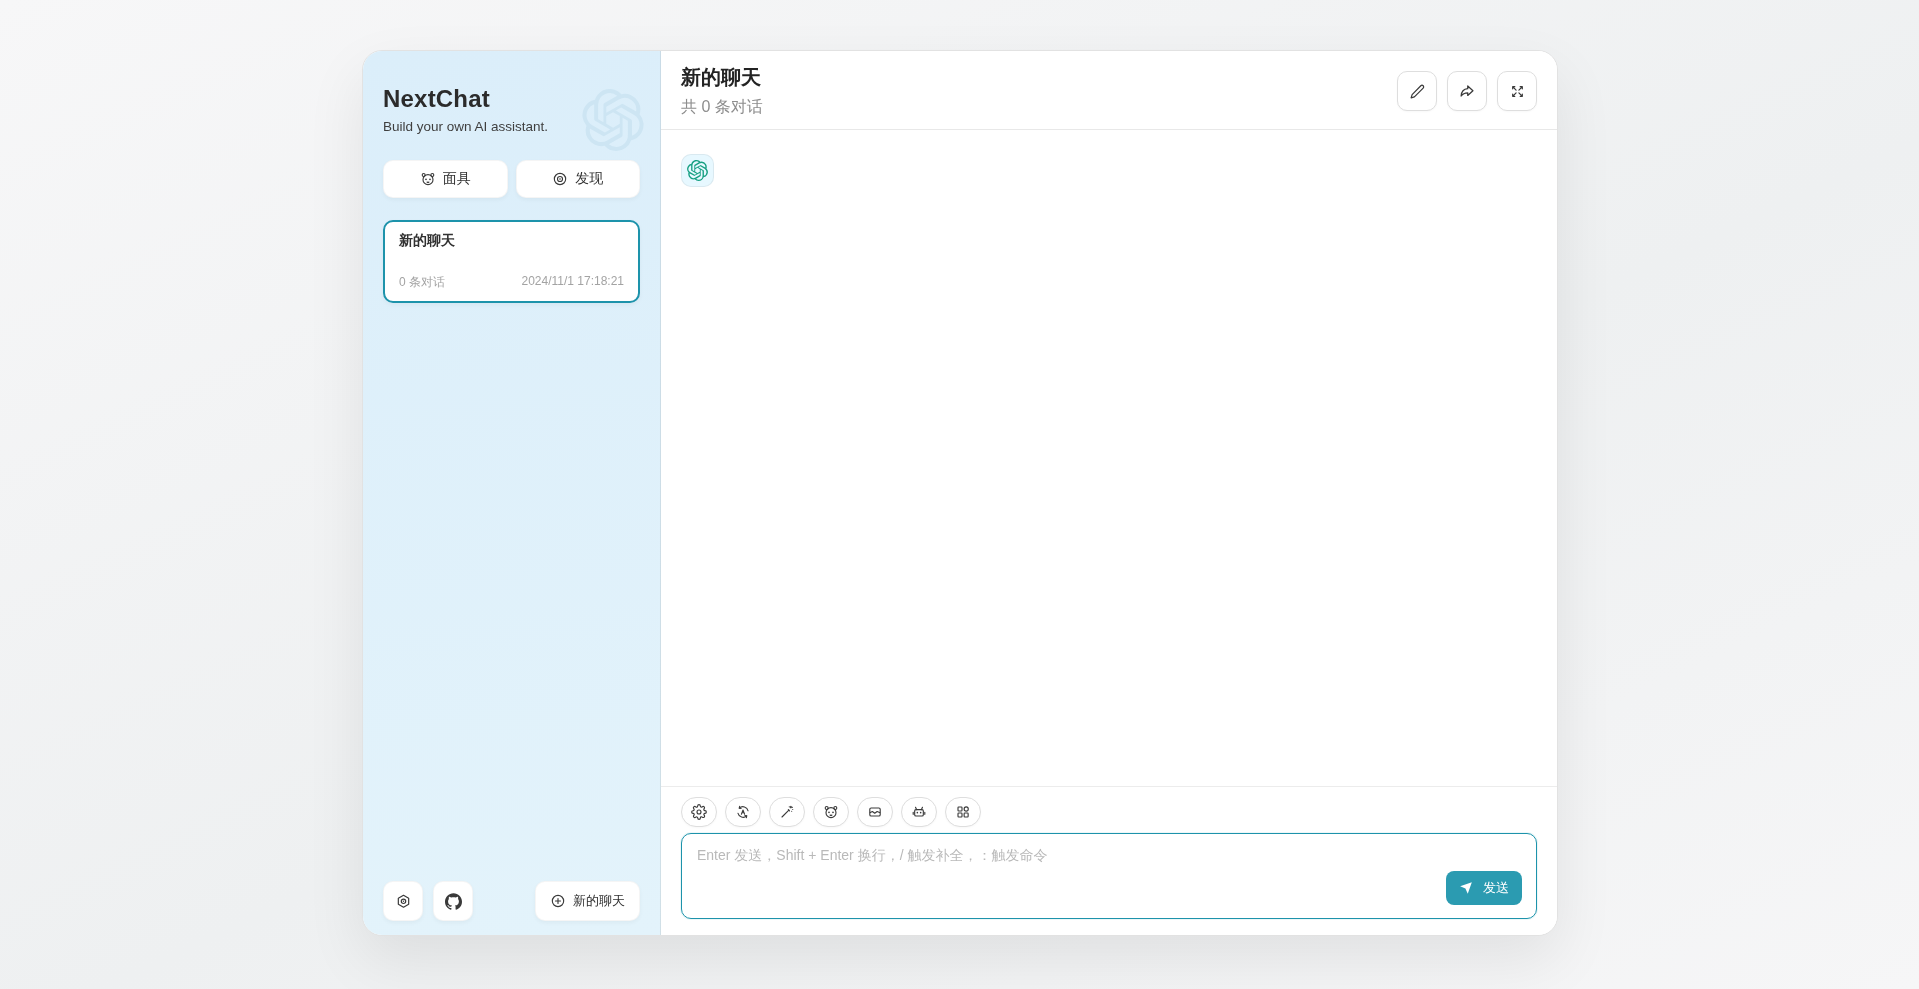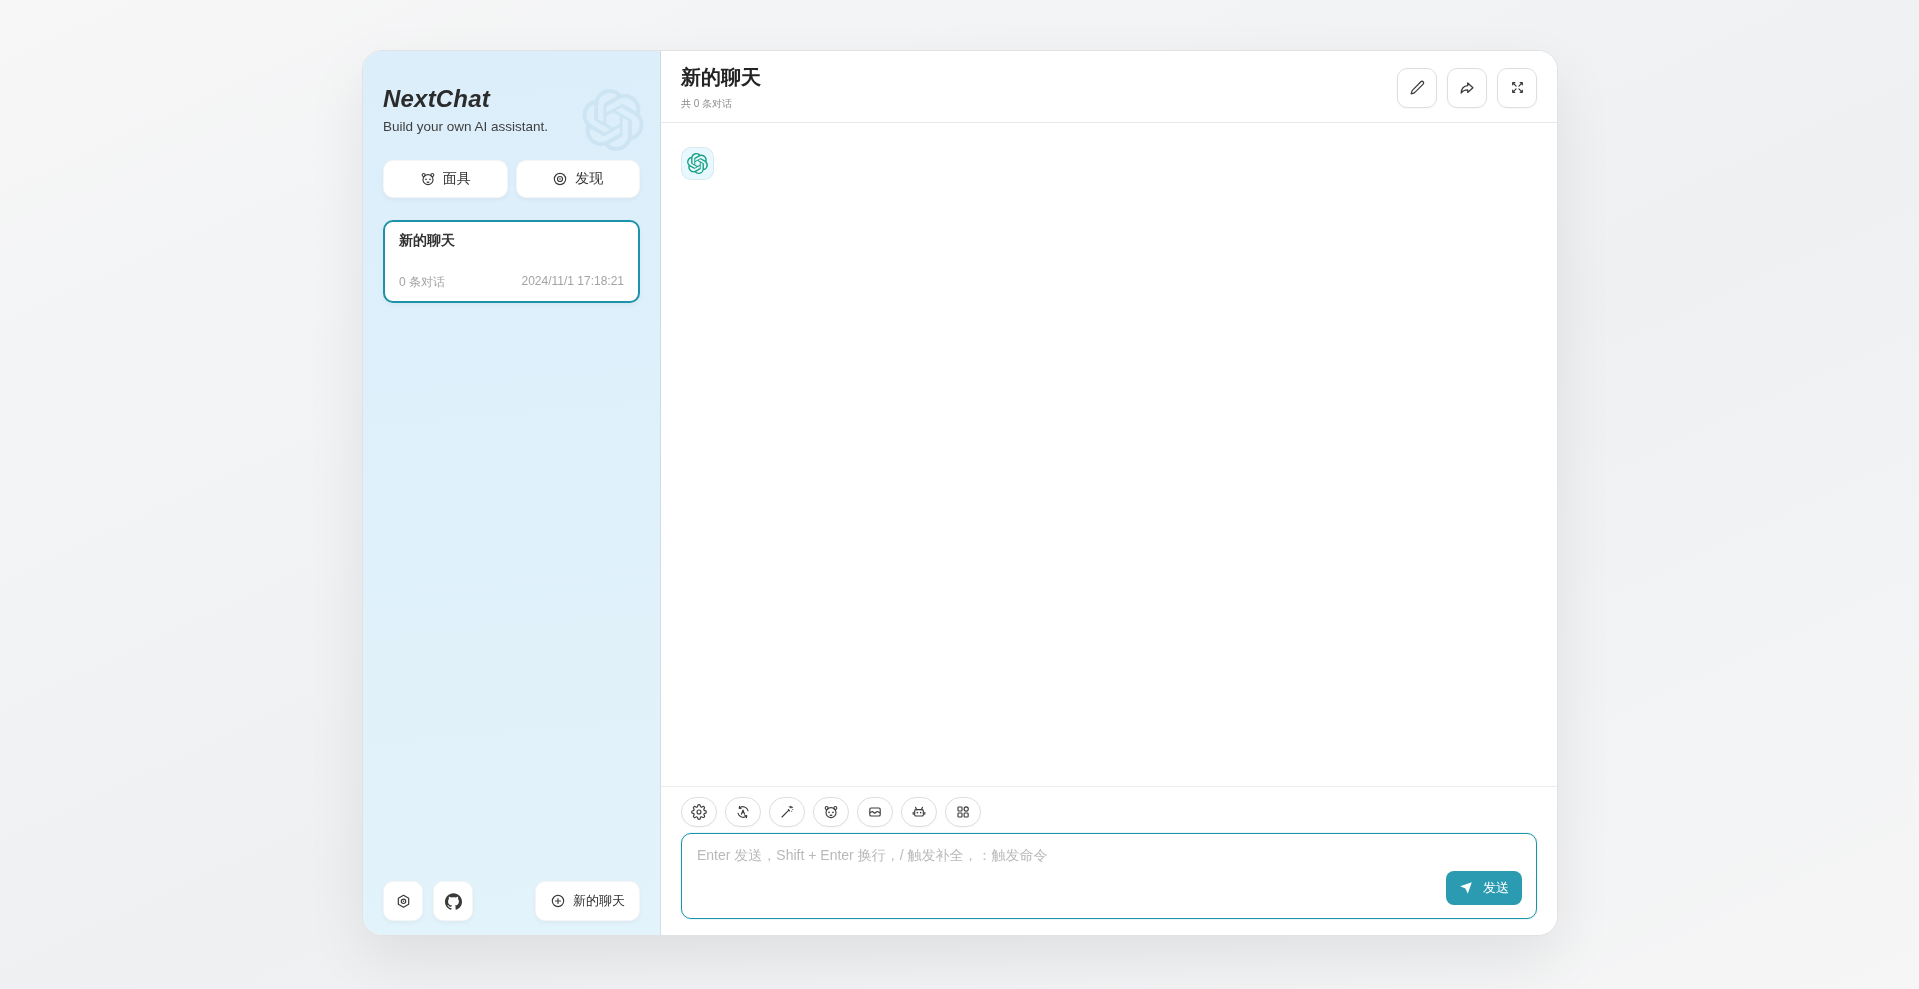--- a/index.html
+++ b/index.html
@@ -16,21 +16,21 @@
     display:flex; overflow:hidden;
   }
   
   .sidebar {
     width:298px; flex:0 0 298px; position:relative;
     background:linear-gradient(175deg,#dbeefa 0%,#e3f3fb 100%);
     border-right:1px solid rgba(0,0,0,0.08);
     padding:34px 20px 14px 20px;
     display:flex; flex-direction:column;
   }
-  .sidebar-title { font-size:24px; font-weight:700; color:#2b2b2b; letter-spacing:0.2px;font-style:italic; }
+  .sidebar-title { font-size:24px; font-weight:700; color:#2b2b2b; letter-spacing:0.2px; }
   .sidebar-sub { font-size:13.5px; color:#3f3f3f; margin-top:6px; }
   .sidebar-logo {
     position:absolute; top:38px; right:16px; width:62px; height:62px; color:#cde5f3;
   }
   .nav-row { display:flex; gap:8px; margin-top:26px; }
   .nav-btn {
     flex:1; height:38px; background:#ffffff; border:1px solid rgba(0,0,0,0.04);
     border-radius:10px; box-shadow:0 2px 4px rgba(0,0,0,0.04);
     display:flex; align-items:center; justify-content:center; gap:7px;
     font-size:14px; color:#303030; cursor:pointer; font-family:Liberation Sans, sans-serif;
@@ -59,21 +59,21 @@
     display:flex; align-items:center; gap:7px; font-size:13px; color:#303030;
     cursor:pointer; font-family:inherit;
   }
   
   .main { flex:1; display:flex; flex-direction:column; background:#ffffff; min-width:0; }
   .chat-header {
     padding:13px 20px 11px 20px; border-bottom:1px solid #e8e8e8;
     display:flex; align-items:center; justify-content:space-between;
   }
   .chat-header-title { font-size:20px; font-weight:700; color:#232323; }
-  .chat-header-sub { font-size:10px; color:#8d8d8d; margin-top:6px; }
+  .chat-header-sub { font-size:16px; color:#8d8d8d; margin-top:6px; }
   .header-actions { display:flex; gap:10px; }
   .icon-btn {
     width:40px; height:40px; background:#ffffff; border:1px solid #dedede;
     border-radius:10px; display:flex; align-items:center; justify-content:center;
     cursor:pointer; box-shadow:0 1px 2px rgba(0,0,0,0.03);
   }
   .chat-body { flex:1; padding:24px 20px; overflow:hidden; }
   .avatar {
     width:33px; height:33px; border-radius:10px; background:#e7f8ff;
     border:1px solid rgba(0,0,0,0.06); display:flex; align-items:center; justify-content:center;

